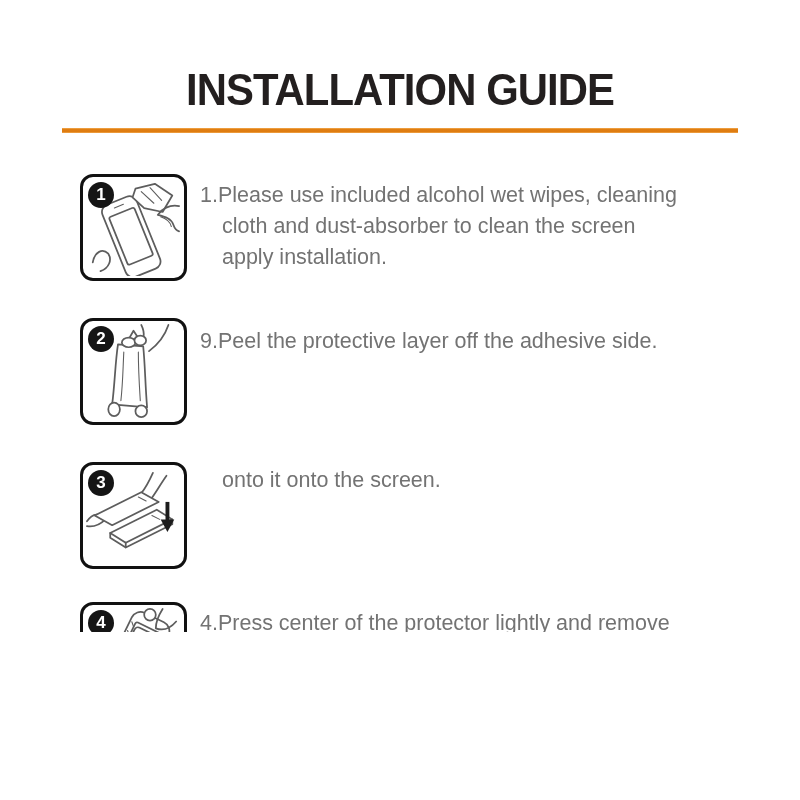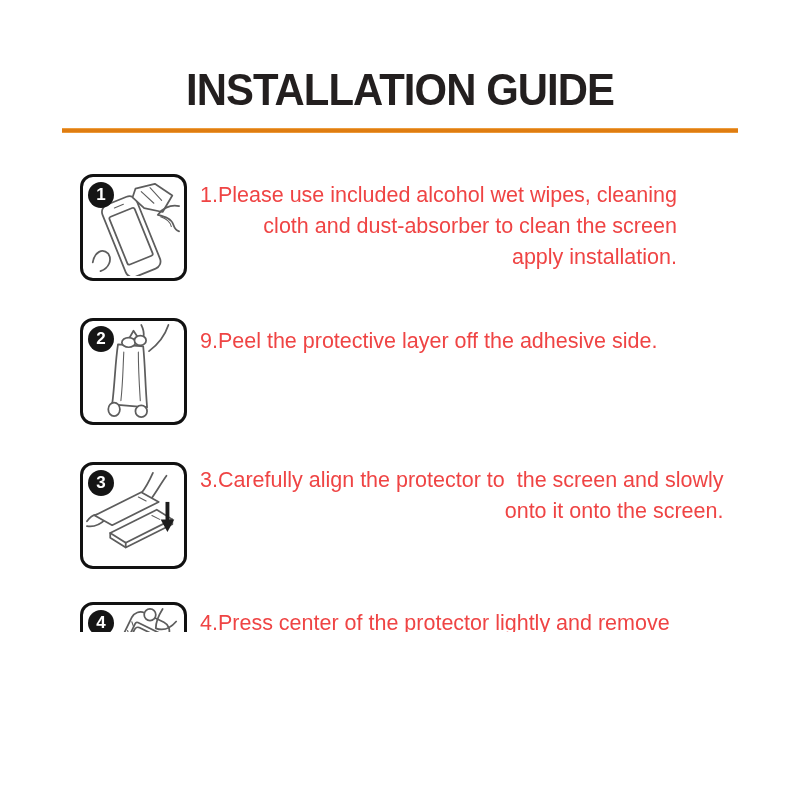--- a/index.html
+++ b/index.html
@@ -24,23 +24,23 @@
   .badge{
     position:absolute;left:5px;top:5px;width:26px;height:26px;border-radius:50%;
     background:#151515;color:#ffffff;display:flex;align-items:center;justify-content:center;
     font-size:17px;font-weight:bold;z-index:2;
   }
   .art{position:absolute;left:2px;top:2px;width:97px;height:97px;
     stroke:#5d5d5d;fill:none;stroke-width:1.8;stroke-linecap:round;stroke-linejoin:round;}
   .art .fillw{fill:#ffffff;}
   .art .thin{stroke-width:1.1;}
   .art .solid{fill:#1c1c1c;stroke:none;}
-  .text{position:absolute;left:120px;color:#ef4444;font-size:21.5px;line-height:31px;}
+  .text{position:absolute;left:120px;color:#737373;font-size:21.5px;line-height:31px;}
   .line{white-space:pre;}
-  .line.cont{padding-left:22px;text-align:right;}
+  .line.cont{padding-left:22px;}
   .s1{top:174px;} .s1 .text{top:6px;}
   .s2{top:318px;} .s2 .text{top:8px;}
   .s3{top:462px;} .s3 .text{top:3px;}
   .s4{top:602px;} .s4 .text{top:6px;}
 </style>
 </head>
 <body>
 
 <div class="page">
 
@@ -118,21 +118,20 @@
           <path d="M26 68 L26 73 L42 83 L42 78 M90 54 L90 59 L42 83"></path>
           <line class="thin" x1="69" y1="50" x2="77" y2="54"></line>
         </g>
         <g>
           <rect class="solid" x="83" y="36" width="4" height="19"></rect>
           <path class="solid" d="M78 54 L92 54 L85 67 Z"></path>
         </g>
       </svg>
     </div>
     <div class="text">
-      <div class="line">3.Carefully align the protector to  the screen and slowly</div>
       <div class="line cont">onto it onto the screen.</div>
     </div>
   </div>
 
   <div class="step s4">
     <div class="figure">
       <div class="badge">4</div>
       <svg class="art" viewBox="0 0 100 100">
         <g transform="rotate(26 50 55)">
           <rect class="fillw" x="29" y="6" width="42" height="92" rx="10"></rect>

